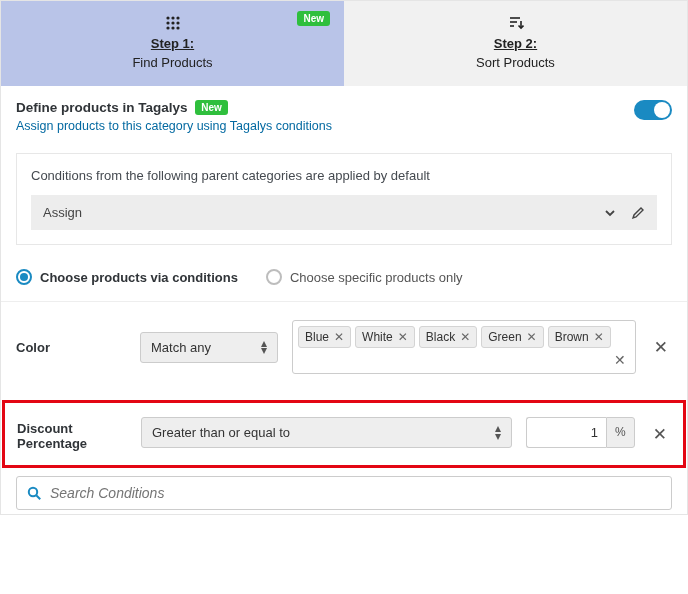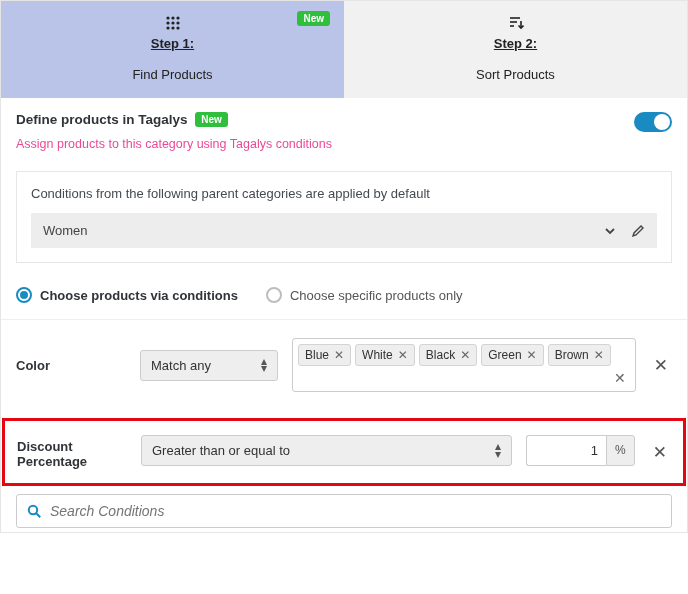--- a/index.html
+++ b/index.html
@@ -7,27 +7,27 @@
 .container { border: 1px solid #e5e5e5; }
 .header-section { padding: 15px 15px 22px; }
 .page-title { font-size: 22px; font-weight: 400; color: #606770; margin-bottom: 6px; }
 .page-subtitle { font-size: 13px; color: #6a6f77; }
 .steps-row { display: flex; }
 .step-tab { flex: 1; text-align: center; padding: 14px 10px 16px; position: relative; cursor: pointer; }
 .step-tab.active { background: #b9c4e8; }
 .step-tab.inactive { background: #f1f1f1; }
 .step-icon { display: block; font-size: 15px; margin-bottom: 2px; }
 .step-label { text-decoration: underline; font-size: 13px; color: #222; font-weight: 600; }
-.step-sub { font-size: 13px; color: #222; margin-top: 16px; }
+.step-sub { font-size: 13px; color: #222; margin-top: 4px; }
 .badge-new { position: absolute; right: 14px; top: 10px; background: #2fbf3d; color: #fff; font-size: 10px; padding: 2px 6px; border-radius: 3px; font-weight: 600; }
 .toggle-row { display: flex; align-items: flex-start; justify-content: space-between; padding: 14px 15px; }
 .toggle-left { }
 .section-title { font-size: 13.5px; font-weight: 700; color: #303438; display: inline; }
 .inline-badge { background: #2fbf3d; color: #fff; font-size: 10px; padding: 2px 6px; border-radius: 3px; font-weight: 600; margin-left: 4px; display: inline-block; vertical-align: 1px;}
-.section-desc { font-size: 12.5px; color: #ec4899; margin-top: 10px; }
+.section-desc { font-size: 12.5px; color: #0369a1; margin-top: 4px; }
 .toggle-switch { width: 38px; height: 20px; background: #1a8ac2; border-radius: 10px; position: relative; cursor: pointer; flex-shrink: 0;}
 .toggle-switch::after { content: ""; width: 16px; height: 16px; background: #fff; border-radius: 50%; position: absolute; right: 2px; top: 2px; }
 .parent-box { margin: 6px 15px 18px; border: 1px solid #e7e7e7; padding: 14px; }
 .parent-title { font-size: 13px; color: #454a50; margin-bottom: 12px; }
 .parent-select { background: #ededed; padding: 10px 12px; display: flex; align-items: center; justify-content: space-between; color: #444; font-size: 13px;}
 .parent-actions { display: flex; gap: 14px; align-items: center; color: #555;}
 .radio-row { padding: 6px 15px 16px; display: flex; gap: 28px; align-items: center; text-align: center; }
 .radio-item { display: flex; align-items: center; gap: 8px; cursor: pointer; }
 .radio-circle { width: 16px; height: 16px; border: 2px solid #bdbdbd; border-radius: 50%; display: flex; align-items: center; justify-content: center;}
 .radio-circle.checked { border-color: #1a8ac2; }
@@ -105,21 +105,21 @@
       <span class="section-title">Define products in Tagalys</span>
       <span class="inline-badge">New</span>
       <div class="section-desc">Assign products to this category using Tagalys conditions</div>
     </div>
     <div class="toggle-switch"></div>
   </div>
 
   <div class="parent-box">
     <div class="parent-title">Conditions from the following parent categories are applied by default</div>
     <div class="parent-select">
-      <span>Women</span>
+      <span>Assign</span>
       <span class="parent-actions">
         <span>
           <svg width="14" height="14" viewBox="0 0 14 14">
               <path d="M3 5l4 4 4-4" stroke="#444" stroke-width="1.8" fill="none"></path>
             </svg>
         </span>
         <span>
           <svg width="14" height="14" viewBox="0 0 14 14">
               <path d="M2 12l1-3 7-7 2 2-7 7-3 1z" fill="none" stroke="#444" stroke-width="1.4"></path>
             </svg>

